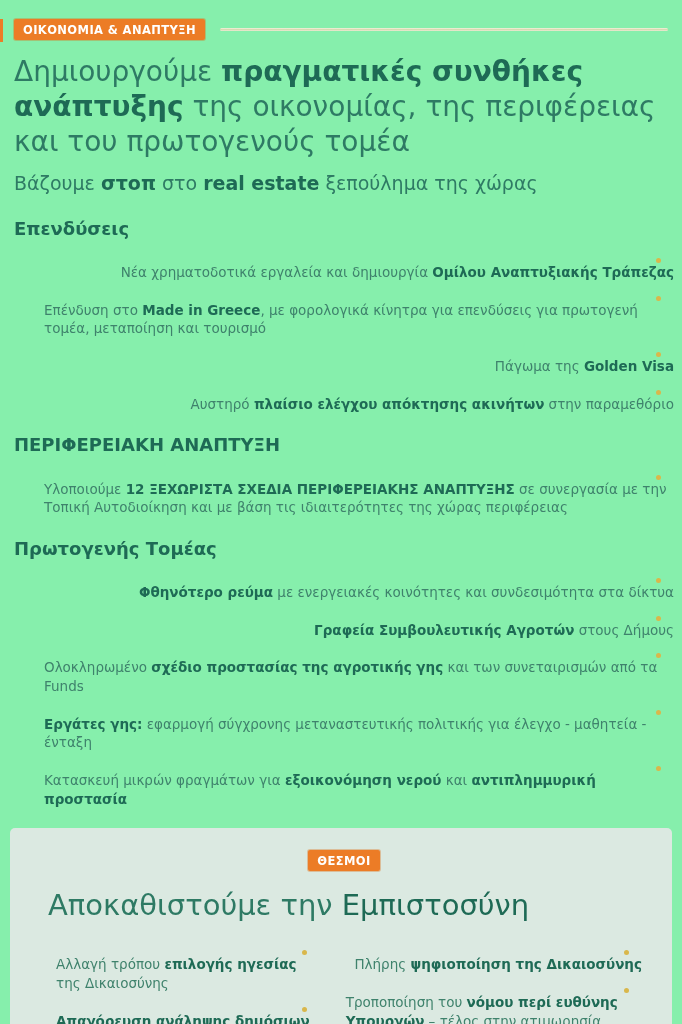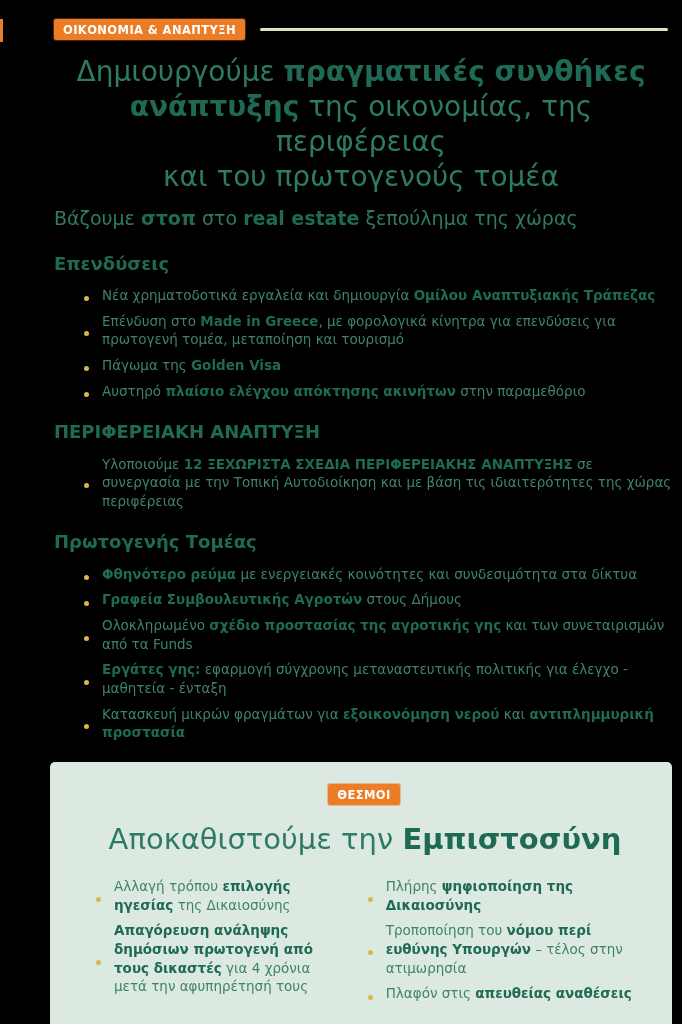--- a/index.html
+++ b/index.html
@@ -11,75 +11,76 @@
     --mint:#DBE9E1;
     --rule-top:#D6D8AE;
     --rule-panel:#C9D0C1;
   }
   *{box-sizing:border-box;}
   html,body{margin:0;padding:0;background:#ffffff;}
   body{font-family:"DejaVu Sans","Liberation Sans",sans-serif;}
   .page{
     position:relative;
     width:682px;height:1024px;
-    margin:0 auto;background:#000000;overflow:hidden;padding-left:40px;
+    margin:0 auto;background:#86efac;overflow:hidden;
   }
   .edge-sliver{
     position:absolute;left:0;top:19px;width:3px;height:23px;
     background:var(--orange);
   }
   .badge-row{display:flex;align-items:center;margin:19px 14px 0 14px;}
   .badge{
     background:var(--orange);color:#ffffff;
     font-size:11.5px;font-weight:bold;letter-spacing:.4px;
     padding:4px 9px 3px 9px;border-radius:2px;white-space:nowrap;
     box-shadow:0 0 0 1px rgba(220,110,20,.35);
   }
   .rule{flex:1;height:3px;margin-left:15px;border-radius:2px;}
   .rule-top{background:linear-gradient(to bottom,#f3f4df 0%,var(--rule-top) 55%,#ecedd8 100%);}
   .rule-panel{background:linear-gradient(to bottom,#f2f6ee 0%,var(--rule-panel) 55%,#eef3ea 100%);}
   h1{
     margin:14px 14px 0 14px;
-    font-size:28px;line-height:1.25;font-weight:normal;color:var(--mid);text-align:center;
+    font-size:28px;line-height:1.25;font-weight:normal;color:var(--mid);
   }
   h1 .b,.subtitle .b{font-weight:bold;color:var(--dark);}
   .subtitle{
     margin:12px 14px 17px 14px;
     font-size:19px;line-height:1.35;color:var(--mid);
   }
   h2{
     margin:20px 14px 0 14px;
     font-size:18px;line-height:1.3;font-weight:bold;color:var(--dark);
   }
   ul.bullets{
     list-style:none;margin:11px 8px 0 14px;padding:0 0 0 30px;
   }
   ul.bullets li{
-    display:flex;align-items:center;
+    display:flex;align-items:flex-end;
     font-size:13.5px;line-height:1.38;color:var(--body);
     margin:0 0 7px 0;
+    flex-direction:column;
   }
   ul.bullets li:last-child{margin-bottom:0;}
   .dot{
     flex:none;width:5px;height:5px;border-radius:50%;
     background:var(--gold);margin:7px 13px 0 0;
   }
   ul.bullets .b{font-weight:bold;color:var(--dark);}
   .panel{
     margin:20px 10px 0 10px;
     background:var(--mint);
     border-radius:5px;
     padding:22px 30px 30px 36px;
   }
   .panel .badge-row{margin:0;flex-direction:column;}
   .panel-title{
     margin:16px 0 0 2px;
     font-size:29px;line-height:1.25;font-weight:normal;color:var(--mid);
   }
-  .panel-title .b{font-weight:bold;color:var(--dark);}
+  .panel-title .b{font-weight:normal;color:var(--dark);}
   .columns{display:flex;gap:26px;margin-top:20px;padding-left:10px;}
   .columns ul.bullets{margin:0;padding:0;}
   .col-left{width:45%;flex:none;}
   .col-right{flex:1;}
 </style>
 </head>
 <body>
 
 <div class="page">
 

